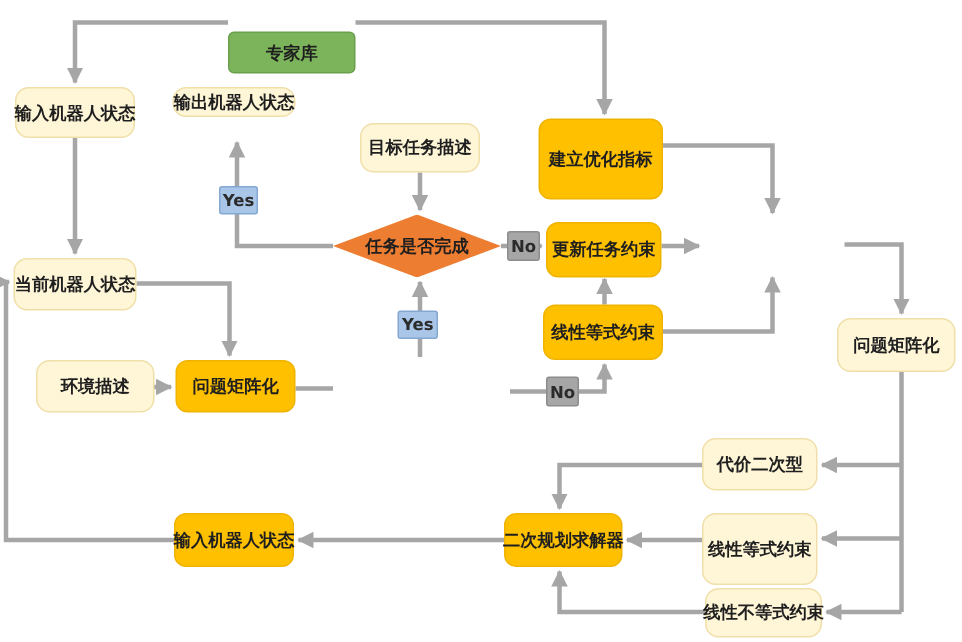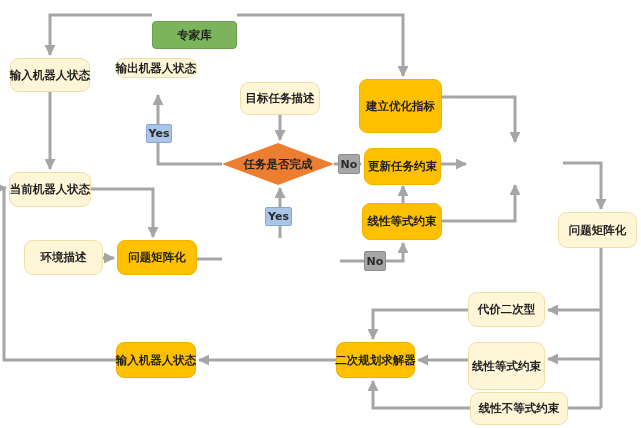--- a/index.html
+++ b/index.html
@@ -117,21 +117,21 @@
   </div>
 
   <div class="node cream" style="left:468px;top:292px;width:77px;height:35px">
     <span>代价二次型</span>
   </div>
 
   <div class="node cream" style="left:468px;top:342px;width:77px;height:48px">
     <span>线性等式约束</span>
   </div>
 
-  <div class="node cream" style="left:470px;top:392px;width:98px;height:33px">
+  <div class="node cream" style="left:470px;top:392px;width:78px;height:33px">
     <span>线性不等式约束</span>
   </div>
 
   <div class="node golden" style="left:336px;top:342px;width:79px;height:36px">
     <span>二次规划求解器</span>
   </div>
 
   <div class="node golden" style="left:116px;top:342px;width:80px;height:36px">
     <span>输入机器人状态</span>
   </div>

